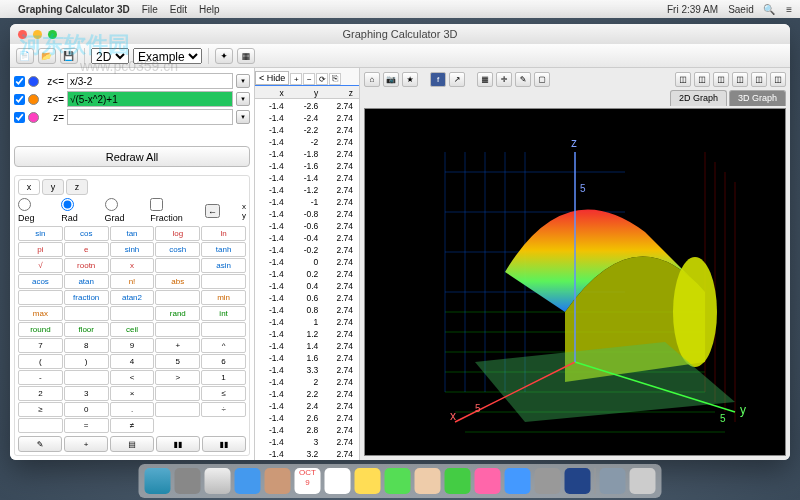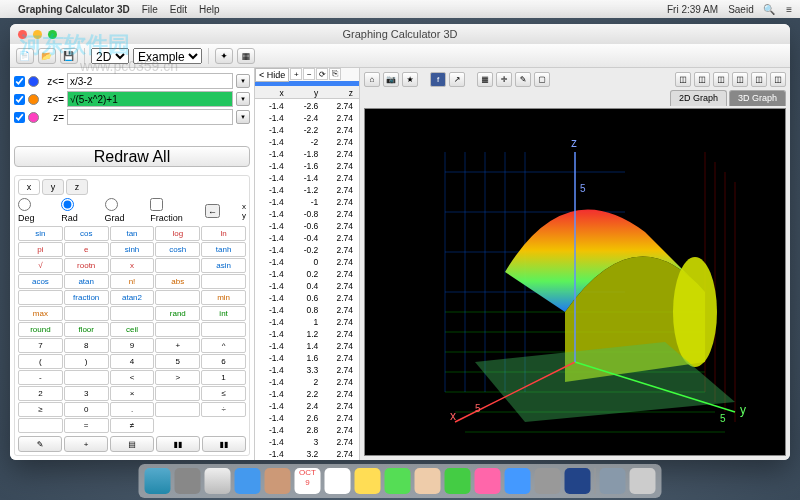--- a/index.html
+++ b/index.html
@@ -21,34 +21,34 @@
 .content { flex: 1; display: flex; overflow: hidden; }
 .left { width: 245px; background: #fff; border-right: 1px solid #ccc; display: flex; flex-direction: column; padding: 4px; gap: 4px; }
 .eq-row { display: flex; align-items: center; gap: 3px; font-size: 10px; height: 18px; }
 .eq-row input[type=checkbox] { width: 11px; height: 11px; }
 .swatch { width: 11px; height: 11px; border-radius: 50%; border: 1px solid #888; }
 .sw-blue { background: #2050ff; } .sw-orange { background: #ff8800; } .sw-pink { background: #ff40c0; }
 .eq-label { width: 22px; text-align: right; }
 .eq-input { flex: 1; height: 16px; font-size: 10px; padding: 0 2px; border: 1px solid #bbb; }
 .eq-input.hl { background: #22c55e; }
 .dd { width: 14px; height: 14px; background: linear-gradient(#fff,#ddd); border: 1px solid #aaa; border-radius: 2px; font-size: 7px; display: flex; align-items: center; justify-content: center; }
-.redraw { width: 100%; height: 22px; margin: 4px 0; font-size: 16px; background: linear-gradient(#fff,#e8e8e8); border: 1px solid #bbb; border-radius: 4px; }
+.redraw { width: 100%; height: 22px; margin: 4px 0; font-size: 11px; background: linear-gradient(#fff,#e8e8e8); border: 1px solid #bbb; border-radius: 4px; }
 .calc { border: 1px solid #ddd; border-radius: 3px; padding: 3px; font-size: 9px; }
 .calc-tabs { display: flex; gap: 2px; margin-bottom: 3px; }
 .calc-tabs button { width: 22px; height: 16px; font-size: 9px; background: #f0f0f0; border: 1px solid #ccc; border-radius: 3px; }
 .calc-tabs button.active { background: #fff; }
 .calc-radio { display: flex; gap: 22px; align-items: center; margin-bottom: 3px; font-size: 9px; }
 .calc-radio input { margin-right: 1px; }
 .calc-grid { display: grid; grid-template-columns: repeat(5, 1fr); gap: 1px; }
 .calc-grid button, .calc-grid .cb { height: 15px; font-size: 8px; background: #fff; border: 1px solid #ccc; border-radius: 2px; padding: 0; }
 .cb.blue { color: #0066cc; } .cb.red { color: #cc3333; } .cb.green { color: #008800; } .cb.orange { color: #cc6600; }
 .calc-bottom { display: flex; gap: 2px; margin-top: 3px; }
 .calc-bottom .bb { flex: 1; height: 16px; background: linear-gradient(#fff,#e8e8e8); border: 1px solid #bbb; border-radius: 3px; font-size: 8px; }
 .data-col { width: 105px; background: #fff; border-right: 1px solid #ccc; display: flex; flex-direction: column; }
-.data-hdr { height: 18px; display: flex; align-items: flex-start; font-size: 9px; border-bottom: 5px solid #3b82f6; background: #f8f8f8; }
+.data-hdr { height: 18px; display: flex; align-items: flex-end; font-size: 9px; border-bottom: 1px solid #3b82f6; background: #f8f8f8; }
 .hide-btn { font-size: 9px; padding: 0 3px; border: 1px solid #bbb; background: #fff; height: 14px; }
 .data-hdr .mini { width: 12px; height: 12px; display: flex; align-items: center; justify-content: center; font-size: 8px; border: 1px solid #ccc; background: #fff; margin-left: 1px; }
 .tbl { flex: 1; overflow: hidden; font-size: 8.5px; }
 .tbl-head { display: flex; background: #f0f0f0; border-bottom: 1px solid #ccc; }
 .tbl-head div, .tbl-row div { flex: 1; text-align: right; padding: 1px 6px 1px 2px; height: 12px; line-height: 12px; }
 .tbl-row { display: flex; }
 .graph { flex: 1; background: #ececec; display: flex; flex-direction: column; }
 .graph-toolbar { height: 22px; display: flex; align-items: center; padding: 0 4px; gap: 3px; }
 .gbtn { width: 16px; height: 15px; background: linear-gradient(#fff,#e0e0e0); border: 1px solid #bbb; border-radius: 2px; font-size: 8px; display: flex; align-items: center; justify-content: center; }
 .graph-tabs { height: 18px; display: flex; justify-content: flex-end; padding: 0 4px; gap: 2px; }

